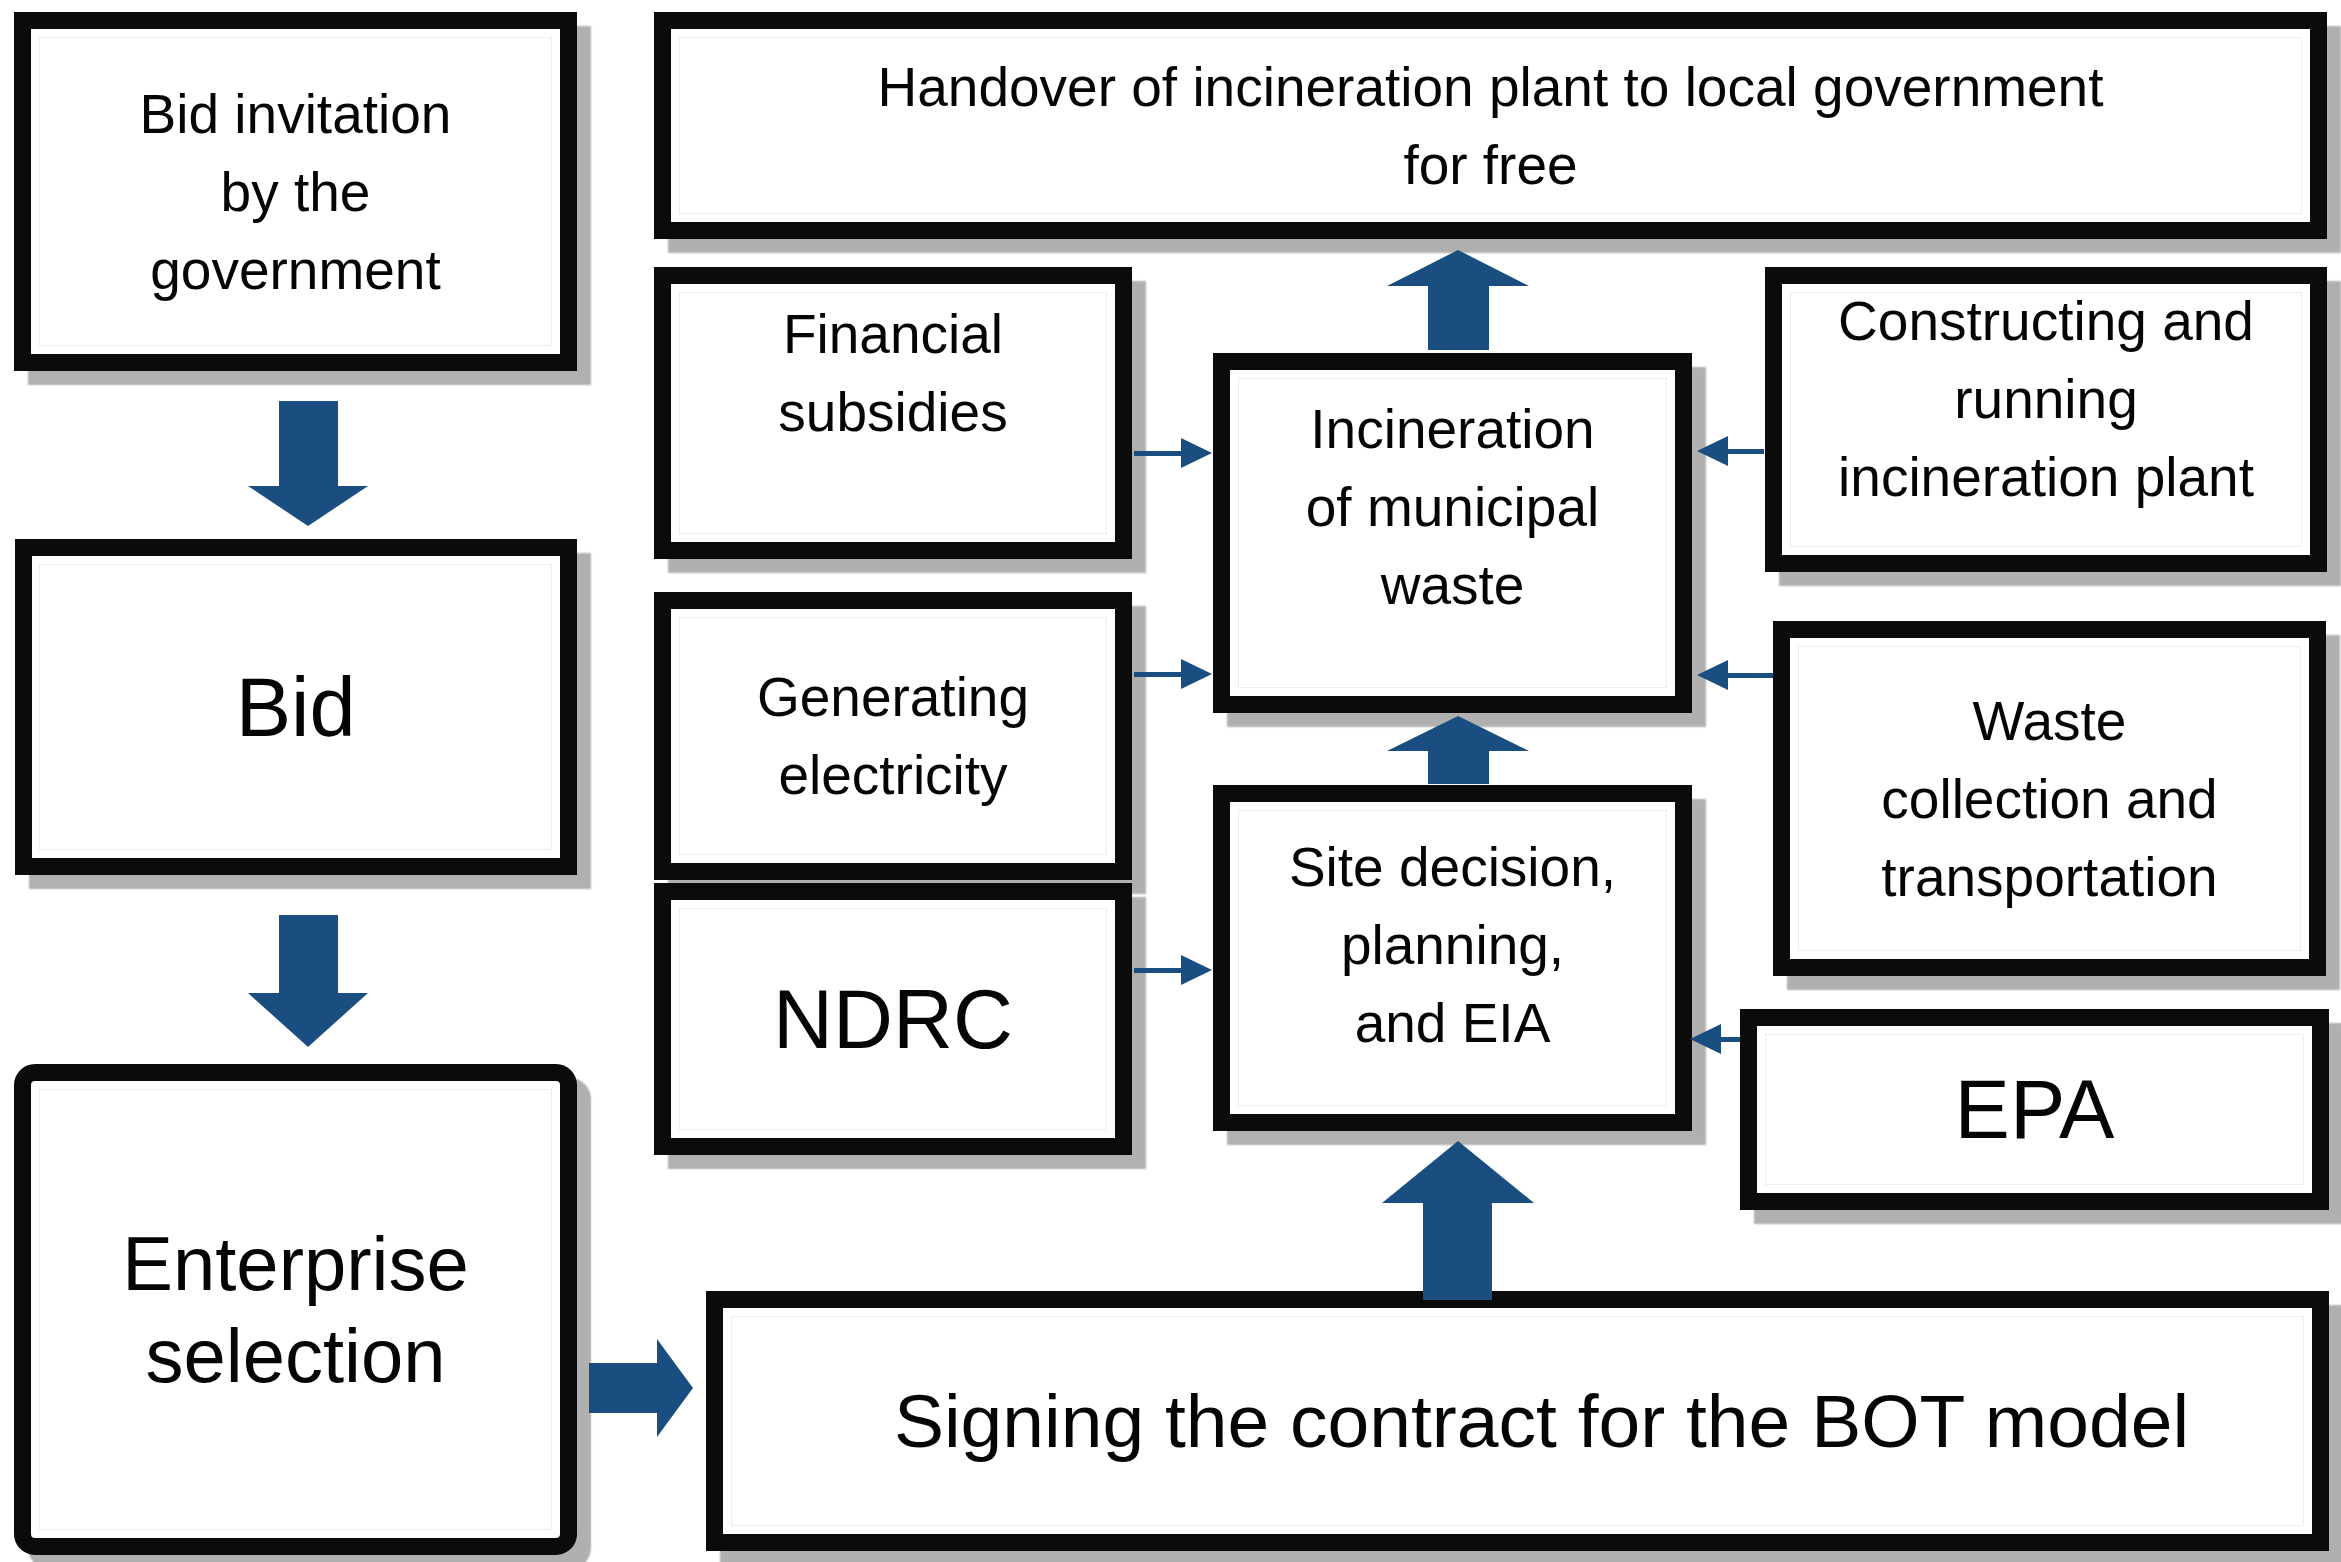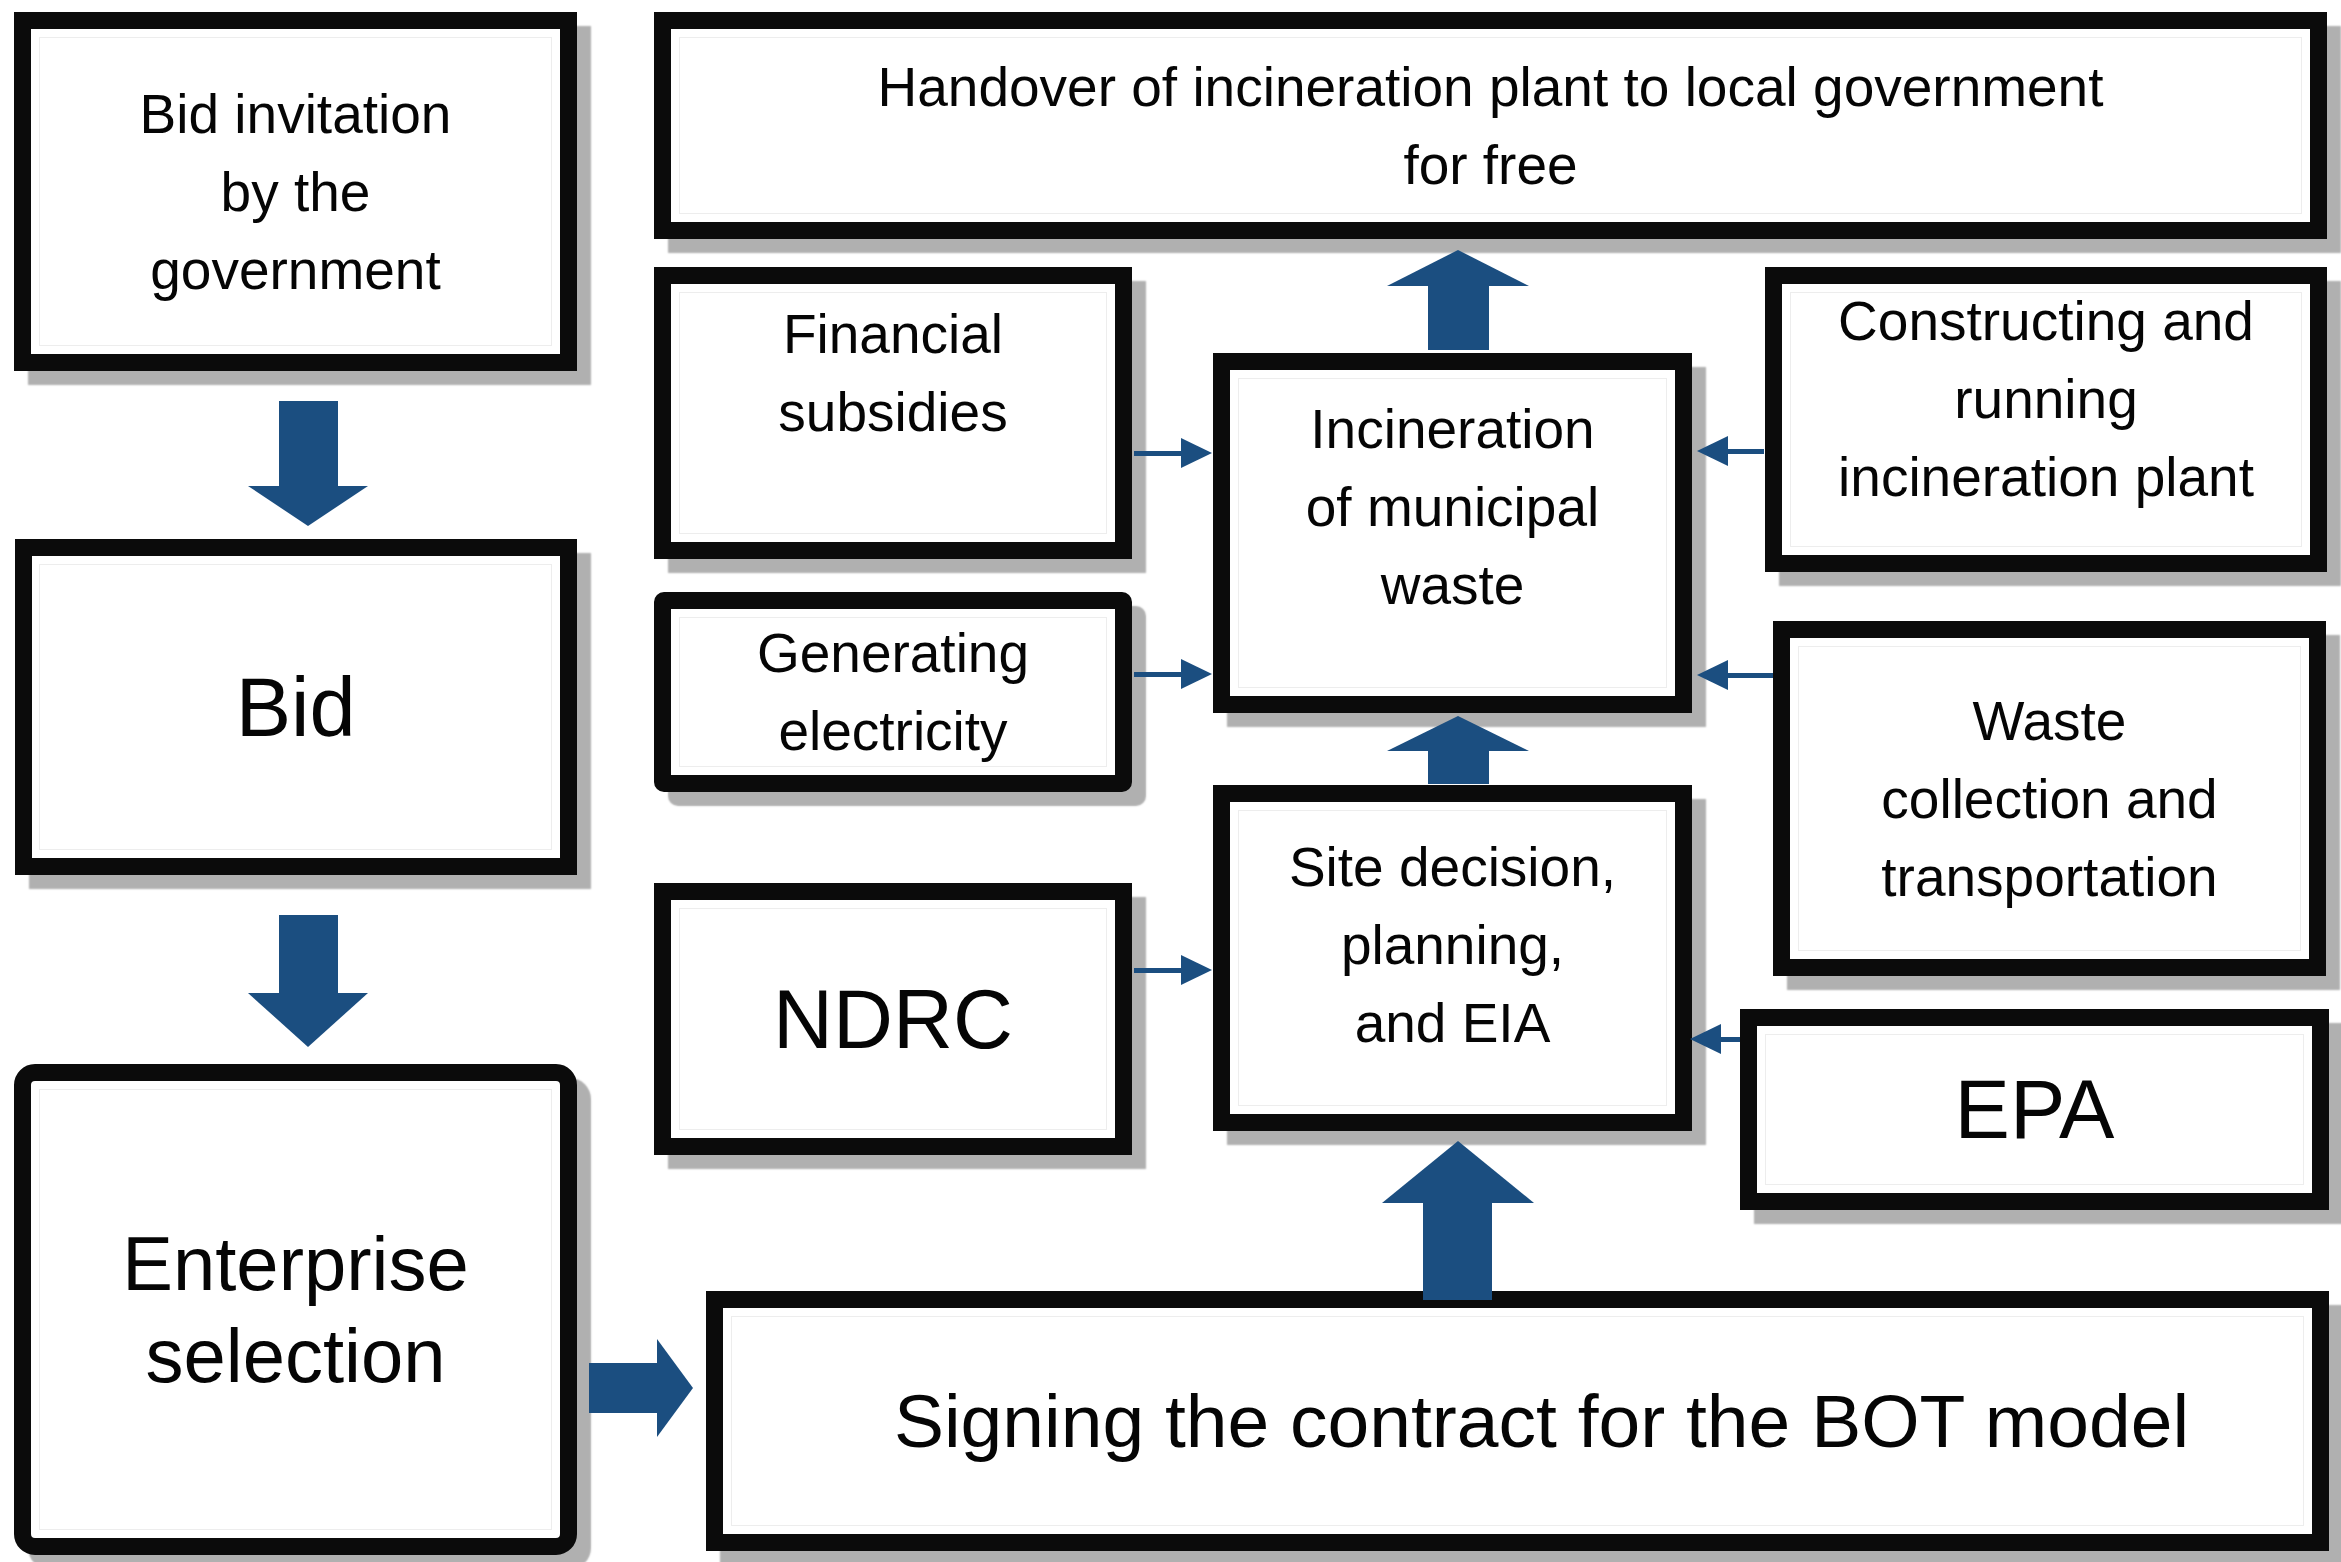--- a/index.html
+++ b/index.html
@@ -36,21 +36,21 @@
   .fs64{font-size:55px;line-height:78px;}
   .fs86{font-size:75px;line-height:88px;padding-left:48px;}
   .fs88{font-size:76px;line-height:92px;}
   .fs96{font-size:83px;line-height:97px;}
 
   .b-bidinv{left:14px;top:12px;width:563px;height:359px;}
   .b-bid{left:14.7px;top:539px;width:562px;height:336px;}
   .b-ent{left:14px;top:1064px;width:563px;height:491px;border-radius:21px;}
   .b-hand{left:654px;top:12px;width:1673px;height:227px;}
   .b-fin{left:654px;top:267px;width:478px;height:292px;padding-bottom:80px;}
-  .b-gen{left:654px;top:592px;width:478px;height:200px;border-radius:10px;}
+  .b-gen{left:654px;top:592px;width:478px;height:288px;}
   .b-ndrc{left:654px;top:883px;width:478px;height:272px;}
   .b-inc{left:1213px;top:353px;width:479px;height:360px;padding-bottom:52px;}
   .b-site{left:1213px;top:785px;width:479px;height:346px;padding-bottom:26px;}
   .b-con{left:1765px;top:267px;width:562px;height:305px;padding-bottom:42px;}
   .b-waste{left:1773px;top:621px;width:553px;height:355px;}
   .b-epa{left:1740px;top:1009px;width:589px;height:201px;}
   .b-sign{left:706px;top:1291px;width:1623px;height:260px;}
 
   
   .stem{position:absolute;background:var(--arrow-blue);}

